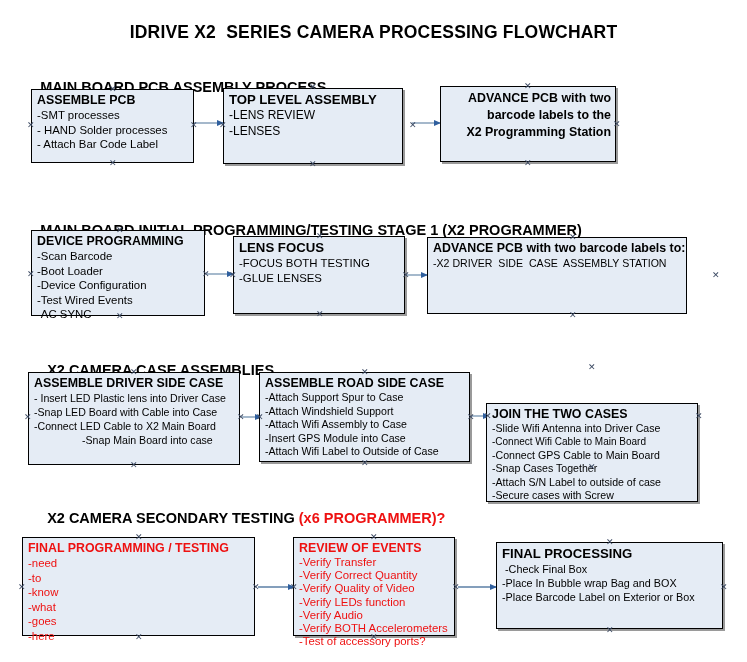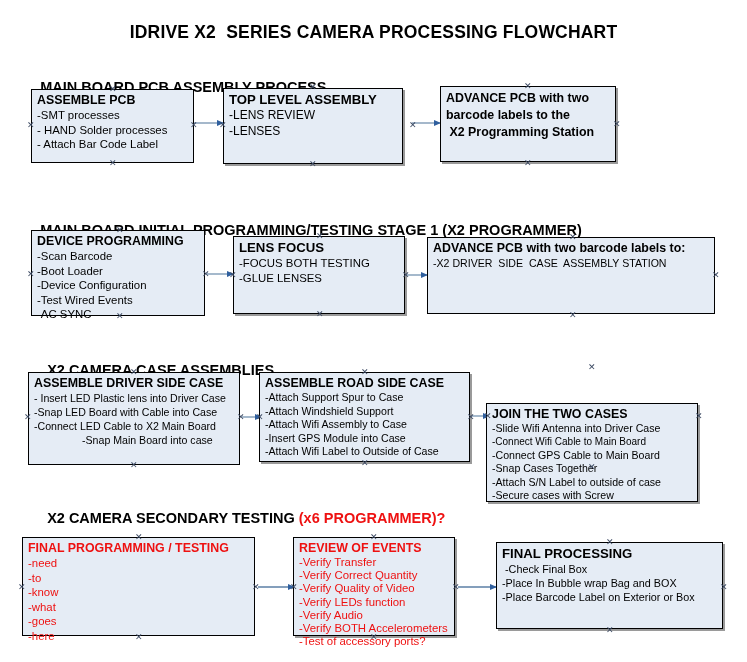--- a/index.html
+++ b/index.html
@@ -73,21 +73,21 @@
     line-height: 14.5px;
     white-space: pre;
   }
   .red .box-title { color: #ee1111; }
   .red .box-line  { color: #ee1111; }
 
   .box-title.big { font-size: 13.2px; line-height: 15px; }
   .box-line.big  { font-size: 12px; line-height: 15.5px; }
 
   
-  .title-block .box-title { line-height: 17px; }
+  .title-block .box-title { line-height: 17px; text-align: right; }
 
   
   svg.connectors {
     position: absolute;
     left: 0; top: 0;
     width: 747px;
     height: 662px;
     pointer-events: none;
   }
 
@@ -163,21 +163,21 @@
     <div class="box-line">-Test Wired Events</div>
     <div class="box-line">-AC SYNC</div>
   </div>
 
   <div class="proc-box shadowed" style="left:233px; top:232px; width:172px; height:78px;">
     <div class="box-title big">LENS FOCUS</div>
     <div class="box-line">-FOCUS BOTH TESTING</div>
     <div class="box-line">-GLUE LENSES</div>
   </div>
 
-  <div class="proc-box" style="left:427px; top:233px; width:288px; height:77px;">
+  <div class="proc-box" style="left:427px; top:233px; width:260px; height:77px;">
     <div class="box-title">ADVANCE PCB with two barcode labels to:</div>
     <div class="box-line" style="font-size:10.6px;">-X2 DRIVER  SIDE  CASE  ASSEMBLY STATION</div>
   </div>
 
   <div class="section-heading" style="left:31px; top:342px;">
     <span>X2 CAMERA CASE ASSEMBLIES</span>
   </div>
 
   <div class="proc-box" style="left:28px; top:368px; width:212px; height:93px;">
     <div class="box-title">ASSEMBLE DRIVER SIDE CASE</div>

